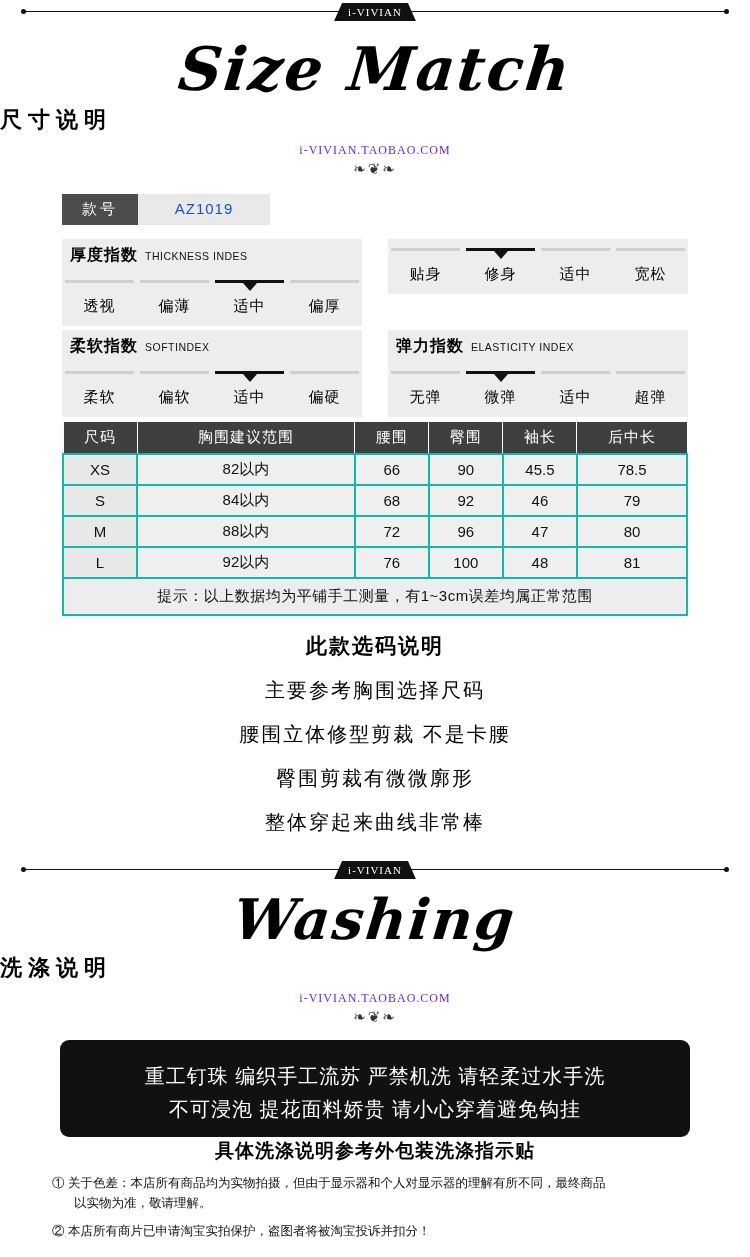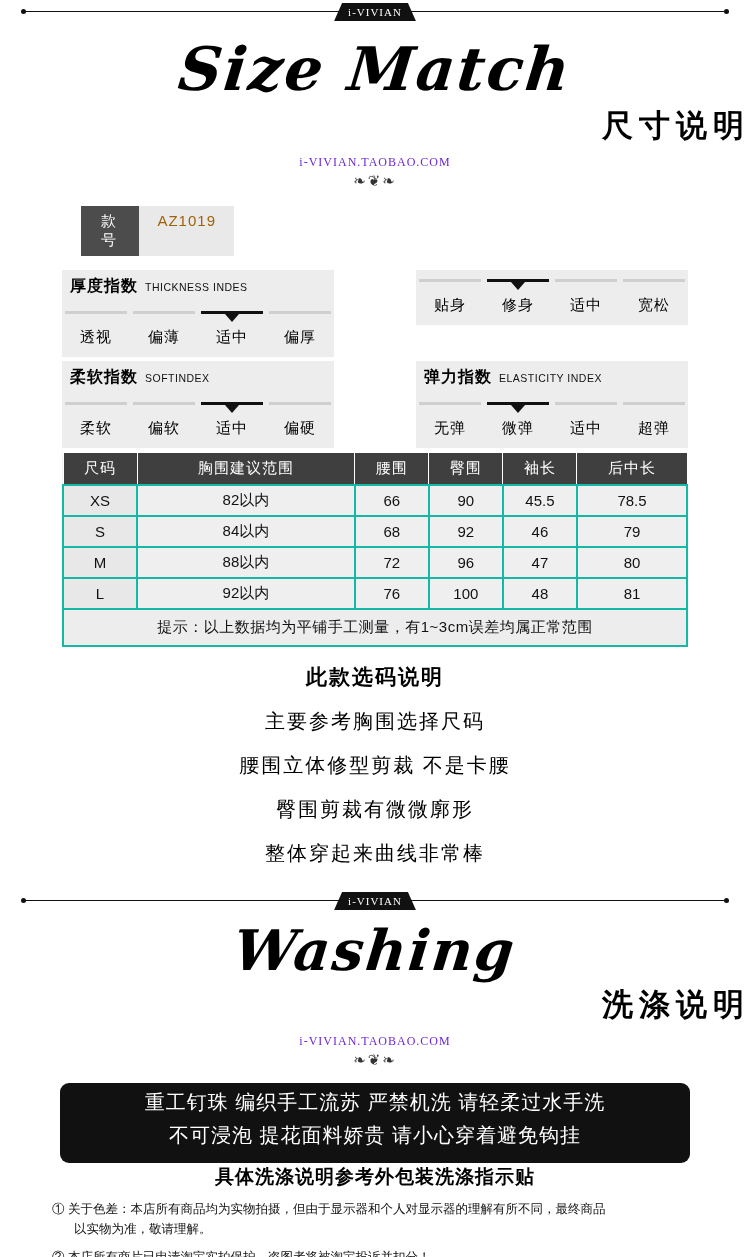--- a/index.html
+++ b/index.html
@@ -57,22 +57,22 @@
     font-style:italic;
     font-weight:bold;
     font-size:60px;
     letter-spacing:2px;
     line-height:1.05;
     margin-top:14px;
     color:#000;
     transform:skewX(-6deg);
   }
   .cn-title {
-    text-align:right;
-    font-size:31px;
+    text-align:left;
+    font-size:22px;
     font-weight:bold;
     letter-spacing:6px;
     margin-top:4px;
   }
   .url {
     text-align:center;
     font-size:12px;
     font-family:"Liberation Serif", serif;
     letter-spacing:1px;
     margin-top:8px;
@@ -82,48 +82,48 @@
     text-align:center;
     font-size:15px;
     color:#333;
     margin-top:2px;
     letter-spacing:2px;
   }
 
   
   .style-row {
     display:flex;
-    margin:16px 0 0 81px;
+    margin:16px 0 0 62px;
     align-items:stretch;
-    width:153px;
+    width:208px;
   }
   .style-key {
     background:#4c4c4c;
     color:#fff;
     font-size:15px;
     padding:6px 20px;
     letter-spacing:3px;
   }
   .style-val {
     background:#e9e9e9;
-    color:#a16207;
+    color:#1d4ed8;
     font-size:15px;
     padding:6px 18px;
     letter-spacing:1px;
     flex:1;
     text-align:center;
   }
 
   
   .index-wrap {
     display:flex;
     justify-content:space-between;
     margin:14px 62px 0 62px;
   }
-  .index-col { width:272px;border-radius:8px; }
+  .index-col { width:300px;border-radius:8px; }
   .index-head {
     background:#ededed;
     padding:6px 8px 5px 8px;
     display:flex;
     align-items:baseline;
   }
   .index-head .cn {
     font-size:16px;
     font-weight:bold;
     letter-spacing:1px;
@@ -222,21 +222,21 @@
     letter-spacing:2px;
     margin-top:17px;
   }
 
   
   .black-banner {
     margin:14px 60px 0 60px;
     background:#111;
     color:#fff;
     border-radius:9px;
-    padding:3px 0 11px 0;
+    padding:20px 0 11px 0;
     text-align:center;
   }
   .black-banner div {
     font-size:20px;
     letter-spacing:1px;
     line-height:1.65;
   }
   .wash-sub {
     text-align:center;
     font-size:19px;

